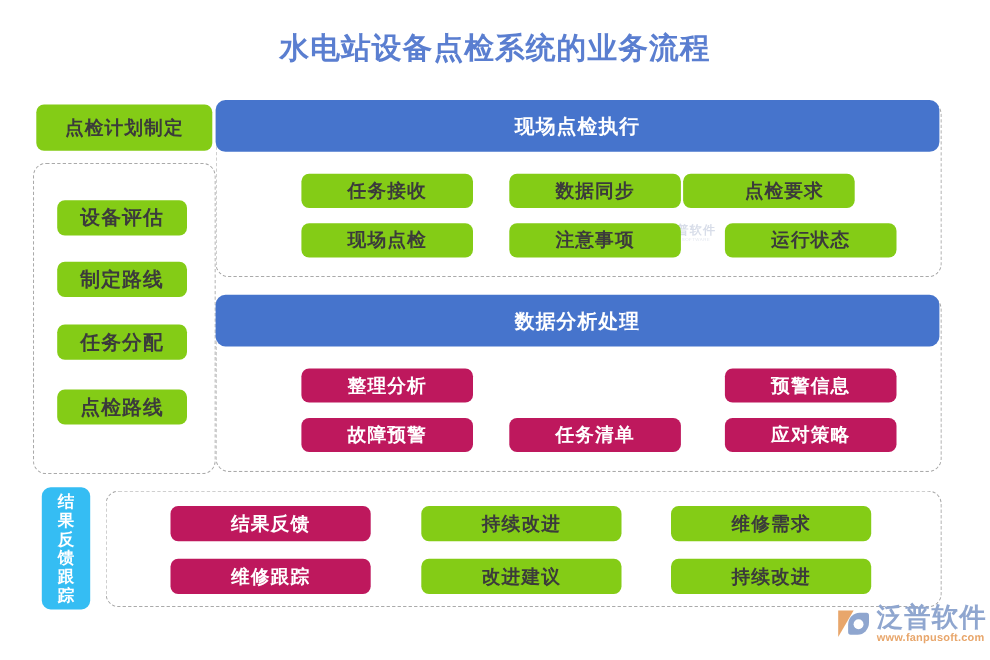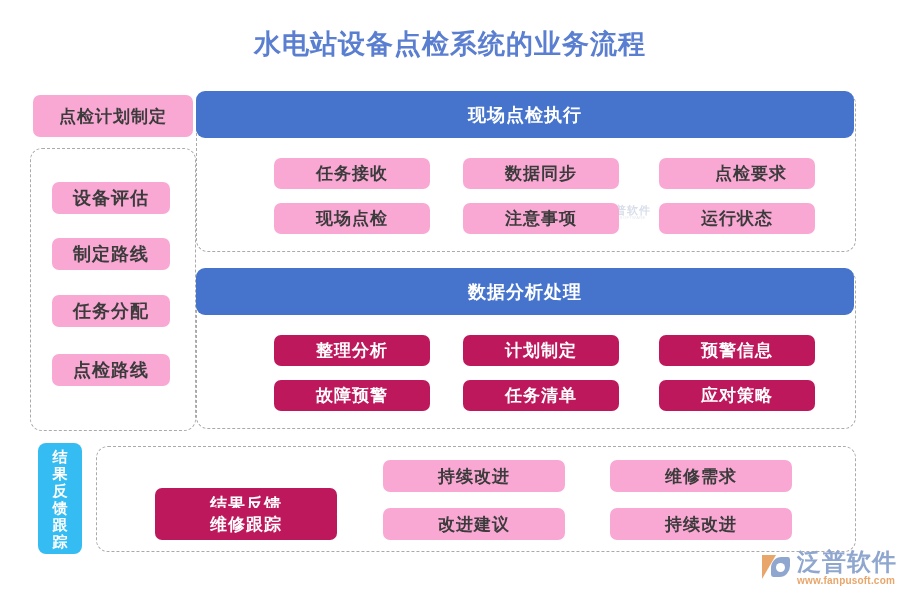--- a/index.html
+++ b/index.html
@@ -44,21 +44,21 @@
     align-items: center;
     justify-content: center;
     border-radius: 7px;
     font-size: 17px;
     font-weight: bold;
     letter-spacing: 1px;
     white-space: nowrap;
     position: absolute;
   }
   .pill.light {
-    background: #f9a8d4;
+    background: #84cc16;
     color: #3b3b3b;
   }
   .pill.dark {
     background: #be185d;
     color: #ffffff;
   }
 
   
   .dashed-box {
     position: absolute;
@@ -293,47 +293,46 @@
         <span class="b2"></span>
       </div>
     <div class="wm-text">
       <span class="wm-cn">泛普软件</span>
       <span class="wm-en">FANPU SOFTWARE</span>
     </div>
   </div>
 
   <div class="pill light mid-pill" style="left:274px; top:158px; z-index:2;">任务接收</div>
   <div class="pill light mid-pill" style="left:463px; top:158px; z-index:2;">数据同步</div>
-  <div class="pill light mid-pill" style="left:659px; top:158px; z-index:2;padding-left:28px;">点检要求</div>
+  <div class="pill light mid-pill" style="left:621px; top:158px; z-index:2;padding-left:28px;">点检要求</div>
   <div class="pill light mid-pill" style="left:274px; top:203px; z-index:2;">现场点检</div>
   <div class="pill light mid-pill" style="left:463px; top:203px; z-index:2;">注意事项</div>
   <div class="pill light mid-pill" style="left:659px; top:203px; z-index:2;">运行状态</div>
 
   <div class="dashed-box" id="analysis-box"></div>
   <div class="section-header" id="analysis-header">数据分析处理</div>
 
   <div class="pill dark mid-pill" style="left:274px; top:335px; z-index:2;">整理分析</div>
-  <div class="pill dark mid-pill" style="left:463px; top:335px; z-index:2;">计划制定</div>
   <div class="pill dark mid-pill" style="left:659px; top:335px; z-index:2;">预警信息</div>
   <div class="pill dark mid-pill" style="left:274px; top:380px; z-index:2;">故障预警</div>
   <div class="pill dark mid-pill" style="left:463px; top:380px; z-index:2;">任务清单</div>
   <div class="pill dark mid-pill" style="left:659px; top:380px; z-index:2;">应对策略</div>
 
   <div id="feedback-label">
     <span>结</span>
     <span>果</span>
     <span>反</span>
     <span>馈</span>
     <span>跟</span>
     <span>踪</span>
   </div>
 
   <div class="dashed-box" id="feedback-box"></div>
 
-  <div class="pill dark bot-pill" style="left:155px; top:460px; z-index:2;margin-top:28px;">结果反馈</div>
+  <div class="pill dark bot-pill" style="left:155px; top:460px; z-index:2;">结果反馈</div>
   <div class="pill light bot-pill" style="left:383px; top:460px; z-index:2;">持续改进</div>
   <div class="pill light bot-pill" style="left:610px; top:460px; z-index:2;">维修需求</div>
   <div class="pill dark bot-pill" style="left:155px; top:508px; z-index:2;">维修跟踪</div>
   <div class="pill light bot-pill" style="left:383px; top:508px; z-index:2;">改进建议</div>
   <div class="pill light bot-pill" style="left:610px; top:508px; z-index:2;">持续改进</div>
 
   <div id="brand-logo">
     <div class="logo-mark">
       <span class="tri"></span>
       <span class="swirl"></span>

